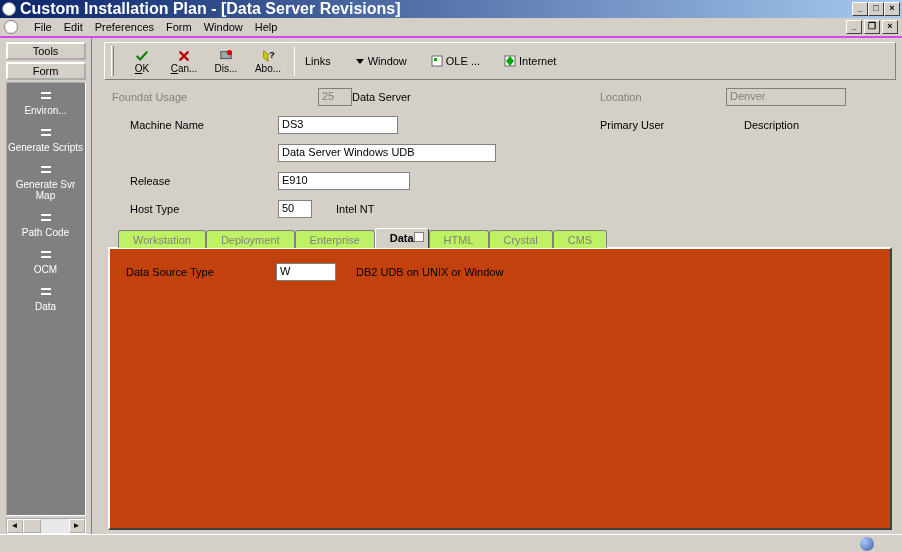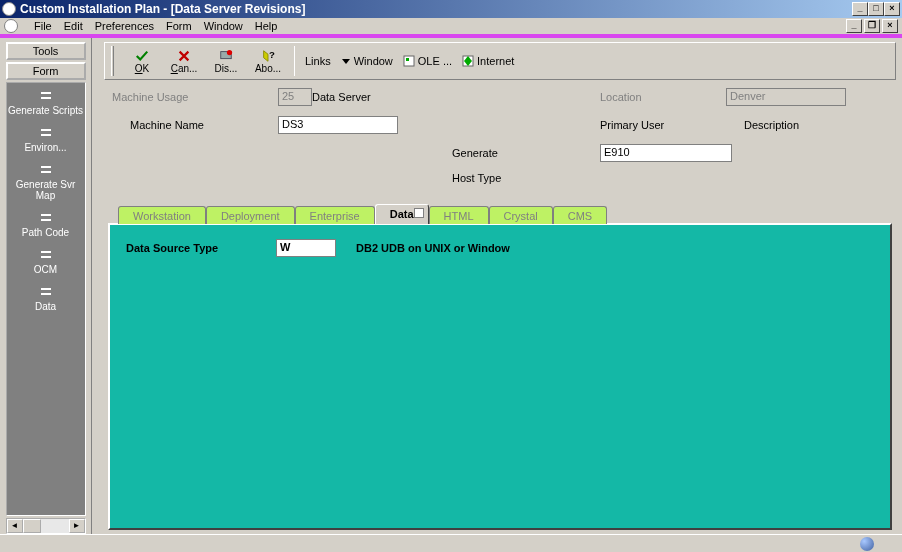--- a/index.html
+++ b/index.html
@@ -1,24 +1,24 @@
 <!DOCTYPE html>
 <html><head>
 <meta charset="utf-8">
 <style>
   * { box-sizing: border-box; margin: 0; padding: 0; font-family: "Tahoma", "MS Sans Serif", sans-serif; font-size: 11px; }
   body { background: #d4d0c8; width: 902px; height: 552px; overflow: hidden; }
 
   .titlebar { background: linear-gradient(to right, #0a246a, #a6caf0); color: #fff; height: 18px; display: flex; align-items: center; padding: 0 2px; }
   .titlebar .tb-icon { width: 14px; height: 14px; background: #fff; border-radius: 50%; margin-right: 4px; display:inline-block; border:1px solid #888; }
-  .titlebar .tb-text { flex: 1; font-weight: bold; font-size: 12px; }
+  .titlebar .tb-text { flex: 1; font-weight: bold; font-size: 16px; }
   .titlebar .win-btns { display: flex; gap: 0; }
   .titlebar .win-btn { width: 16px; height: 14px; background: #d4d0c8; border: 1px solid #fff; border-right-color:#404040; border-bottom-color:#404040; font-size: 9px; text-align: center; line-height: 11px; color: #000; font-weight:bold; cursor:pointer; }
 
-  .menubar { background: #d4d0c8; height: 20px; display: flex; align-items: center; padding: 0 4px; justify-content: space-between; border-bottom: 4px solid #d946ef;}
+  .menubar { background: #d4d0c8; height: 20px; display: flex; align-items: center; padding: 0 4px; justify-content: space-between; border-bottom: 2px solid #d946ef;}
   .menubar .menus { display: flex; gap: 12px; align-items: center;}
   .menubar .menus .ticon { width: 14px; height: 14px; display:inline-block; border-radius:50%; background:#fff; border:1px solid #808080; margin-right:4px;}
   .menubar .menu-item { cursor: default; }
   .menubar .mdi-btns { display:flex; gap:2px; }
   .menubar .mdi-btn { width:16px; height:14px; background:#d4d0c8; border:1px solid #fff; border-right-color:#404040; border-bottom-color:#404040; font-size:9px; text-align:center; line-height:11px; font-weight:bold; cursor:pointer;}
 
   .body-area { display:flex; height: calc(552px - 18px - 20px - 18px); }
   
   .left-panel { width: 92px; background:#d4d0c8; border-right:1px solid #808080; display:flex; flex-direction:column; align-items:center; padding:4px 4px 0 4px; position:relative;}
   .left-panel .btn { width: 80px; height:18px; background:#d4d0c8; border:2px outset #fff; text-align:center; line-height:14px; cursor:pointer; margin-bottom:2px;}
@@ -35,36 +35,36 @@
   .hscroll .thumb { position:absolute; left:0; top:0; height:100%; width:40%; background:#d4d0c8; border:1px outset #fff; }
 
   .main-area { flex:1; background:#d4d0c8; padding:4px 6px 4px 12px; display:flex; flex-direction:column; overflow:hidden;}
   
   .toolbar { border:1px solid #fff; border-right-color:#808080; border-bottom-color:#808080; padding:2px 6px; display:flex; align-items:center; gap:10px; margin-bottom:8px; height:38px;}
   .toolbar .grip { width:3px; height:30px; border-left:1px solid #fff; border-right:1px solid #808080; margin-right:2px;}
   .toolbar .tbtn { display:flex; flex-direction:column; align-items:center; width:32px; cursor:pointer; }
   .toolbar .tbtn .ico { width:16px; height:14px; }
   .toolbar .tbtn .lbl { font-size:10px; }
   .toolbar .sep { width:1px; height:30px; background:#808080; border-right:1px solid #fff; }
-  .toolbar .links { display:flex; align-items:center; gap:10px;text-align:center;}
+  .toolbar .links { display:flex; align-items:center; gap:24px;text-align:center;}
   .toolbar .link-item { display:flex; align-items:center; gap:3px; cursor:pointer;}
 
   .form-grid { display:grid; grid-template-columns: 160px 150px 160px 120px 140px; row-gap:10px; column-gap:6px; align-items:center; padding:0 8px 10px 8px;}
   .form-grid .label { color:#000; }
   .form-grid .label.disabled { color:#808080; }
   .form-grid .field { height:18px; border:1px solid #808080; background:#fff; padding:1px 3px; }
   .form-grid .field.ro { background:#d4d0c8; color:#808080; }
   .form-grid .static { color:#000; }
 
   .tabs-area { flex:1; display:flex; flex-direction:column; padding:0 4px 0 4px;}
   .tab-strip { display:flex; align-items:flex-end; height:20px; padding-left:10px; position:relative; z-index:2;}
   .tab { padding:2px 14px; background:#bef264; border:1px solid #808080; border-bottom:none; border-top-left-radius:3px; border-top-right-radius:3px; margin-right:0; color:#808080; cursor:pointer; height:18px; line-height:14px; position:relative; }
   .tab.active { background:#d4d0c8; color:#000; font-weight:bold; height:20px; border-color:#fff #404040 #d4d0c8 #fff; z-index:3; }
   .tab.active::after { content:''; position:absolute; right:4px; top:3px; width:8px; height:8px; background:#fff; border:1px solid #808080; }
-  .tab-content { flex:1; border:2px solid; border-color:#fff #404040 #404040 #fff; background:#14b8a6; padding:14px 16px; margin-top:-1px; position:relative; z-index:1;font-weight:bold;}
+  .tab-content { flex:1; border:2px solid; border-color:#fff #404040 #404040 #fff; background:#c2410c; padding:14px 16px; margin-top:-1px; position:relative; z-index:1;}
   .tab-content .row { display:flex; align-items:center; gap:20px;}
   .tab-content .field { width:60px; height:18px; border:1px solid #808080; background:#fff; padding:1px 3px;}
 
   .statusbar { height:18px; background:#d4d0c8; border-top:1px solid #fff; display:flex; justify-content:flex-end; align-items:center; padding-right:28px; }
   .statusbar .globe { width:14px; height:14px; border-radius:50%; background: radial-gradient(circle at 30% 30%, #a8c8ff, #4060a0); }
 
   svg { display:block; }
   .underline-first::first-letter { text-decoration: underline; }
 </style>
 </head>
@@ -98,25 +98,25 @@
 </div>
 
 <div class="body-area">
 
   <div class="left-panel">
     <div class="btn">Tools</div>
     <div class="btn">Form</div>
     <div class="outlook-bar">
       <div class="ob-item">
           <div class="ob-icon"></div>
+          <div class="ob-label">Environ...</div>
+        </div>
+      <div class="ob-item">
+          <div class="ob-icon"></div>
           <div class="ob-label">Generate Scripts</div>
-        </div>
-      <div class="ob-item">
-          <div class="ob-icon"></div>
-          <div class="ob-label">Environ...</div>
         </div>
       <div class="ob-item">
           <div class="ob-icon"></div>
           <div class="ob-label">Generate Svr Map</div>
         </div>
       <div class="ob-item">
           <div class="ob-icon"></div>
           <div class="ob-label">Path Code</div>
         </div>
       <div class="ob-item">
@@ -187,45 +187,50 @@
               <rect x="1" y="1" width="10" height="10" fill="#fff" stroke="#666"></rect>
               <path d="M6 1 L10 6 L6 11 L2 6 Z" fill="#0a0"></path>
             </svg>
           <span>Internet</span>
         </div>
       </div>
     </div>
 
     <div class="form-grid">
 
-      <div class="label disabled">Machine Usage</div>
-      <div style="display:flex;align-items:center;">
+      <div class="label disabled">Foundat Usage</div>
+      <div style="display:flex;align-items:center;margin-left:40px;">
         <div class="field ro" style="width:34px;">25</div>
         <span class="static">Data Server</span>
       </div>
       <div></div>
       <div class="label disabled">Location</div>
       <div class="field ro" style="width:120px;">Denver</div>
 
       <div class="label" style="padding-left:18px;">Machine Name</div>
       <div class="field" style="width:120px;">DS3</div>
       <div></div>
       <div class="label">Primary User</div>
 
       <div class="label" style="padding-left:18px;">Description</div>
-      <div></div>
-        <div></div>
-
-      <div class="label" style="padding-left:18px;">Generate</div>
+      <div class="field" style="width:218px;grid-column:2 / span 2;">Data Server Windows UDB</div>
+      <div></div>
+        <div></div>
+
+      <div class="label" style="padding-left:18px;">Release</div>
       <div class="field" style="width:132px;">E910</div>
       <div></div>
         <div></div>
         <div></div>
 
       <div class="label" style="padding-left:18px;">Host Type</div>
+      <div style="display:flex;gap:24px;align-items:center;">
+        <div class="field" style="width:34px;">50</div>
+        <span class="static">Intel NT</span>
+      </div>
       <div></div>
         <div></div>
         <div></div>
     </div>
 
     <div class="tabs-area">
       <div class="tab-strip">
         <div class="tab">Workstation</div>
         <div class="tab">Deployment</div>
         <div class="tab">Enterprise</div>

